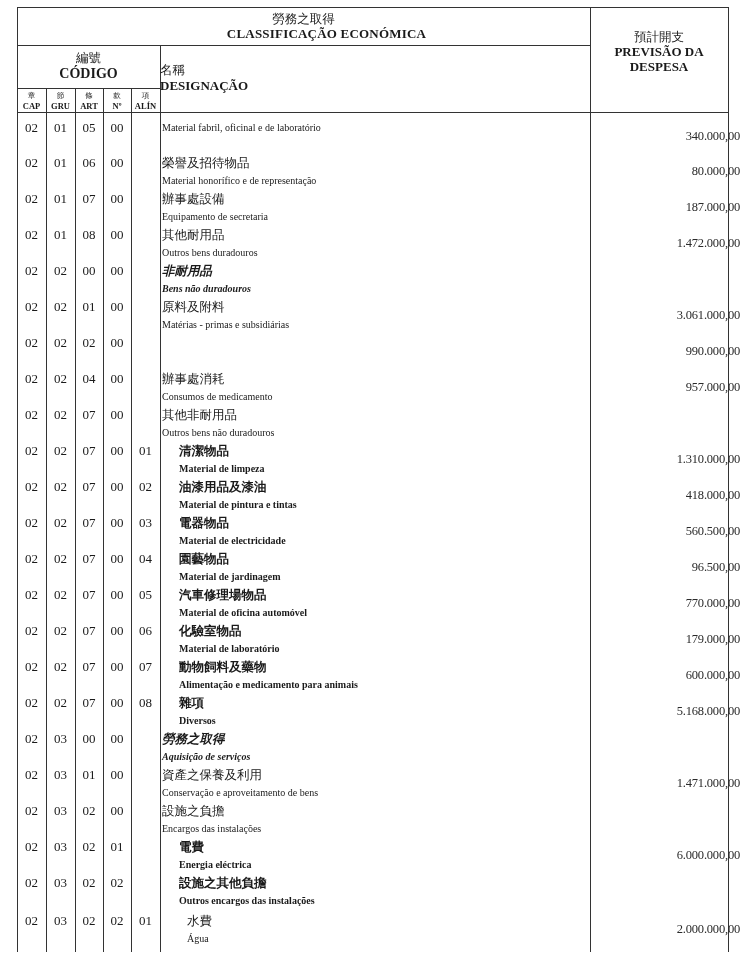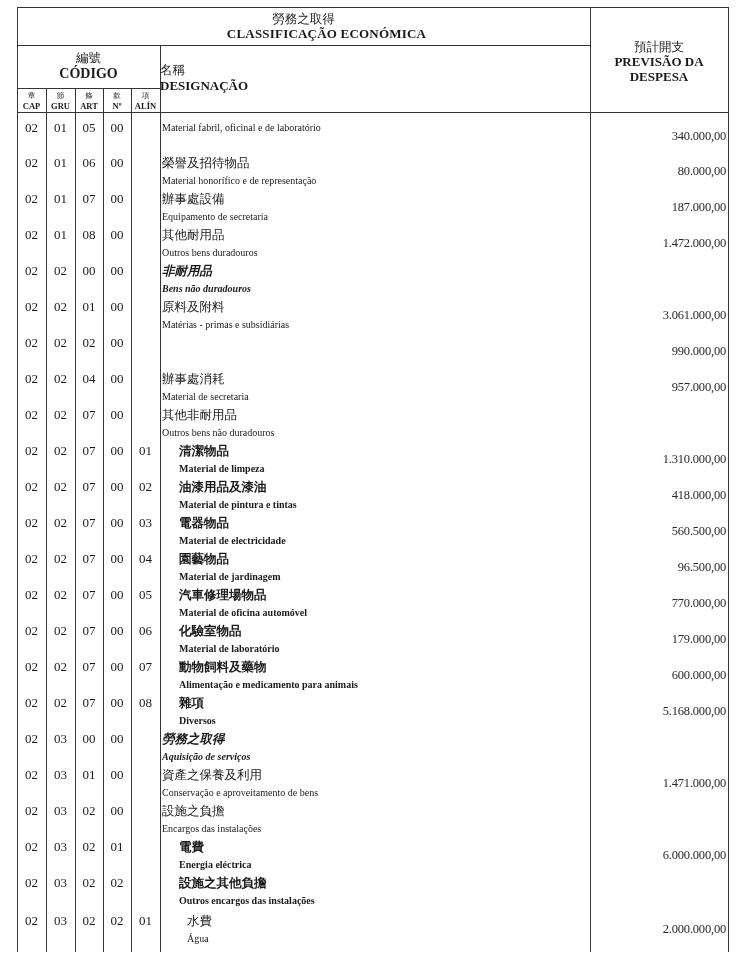--- a/index.html
+++ b/index.html
@@ -16,37 +16,37 @@
   .hdr-code { position: absolute; left: 0; top: 39px; width: 143px; height: 42px;
               text-align: center; line-height: 16px; padding-top: 4px; }
   .hdr-code .zh { font-family: "DejaVu Sans", sans-serif; font-size: 12.5px; }
   .hdr-code .pt { font-weight: bold; font-size: 14px; }
   .sub { position: absolute; top: 82px; height: 23px; text-align: center; font-size: 8px; line-height: 10px; padding-top: 2px; }
   .sub .zh { font-family: "DejaVu Sans", sans-serif; font-size: 7.5px; }
   .sub .pt { font-weight: bold; font-size: 8.5px; text-align: center; }
   .hdr-desig { position: absolute; left: 143px; top: 55px; width: 430px; text-align: left; line-height: 16px; }
   .hdr-desig .zh { font-family: "DejaVu Sans", sans-serif; font-size: 12.5px; }
   .hdr-desig .pt { font-weight: bold; font-size: 13px; }
-  .hdr-desp { position: absolute; left: 573px; top: 32px; width: 138px; text-align: center; line-height: 15px; }
+  .hdr-desp { position: absolute; left: 573px; top: 22px; width: 138px; text-align: center; line-height: 15px; }
   .hdr-desp .zh { font-family: "DejaVu Sans", sans-serif; font-size: 12.5px; }
   .hdr-desp .pt { font-weight: bold; font-size: 13px; }
 
   .row { position: absolute; left: 0; width: 711px; height: 36px; }
   .cell { position: absolute; top: 0; text-align: center; font-size: 13px; line-height: 17px; }
   .c0 { left: 0; width: 29px; } .c1 { left: 29px; width: 29px; } .c2 { left: 58px; width: 28px; }
   .c3 { left: 86px; width: 28px; } .c4 { left: 114px; width: 29px; }
   .desig { position: absolute; left: 145px; top: 0; width: 425px; line-height: 18px; }
   .desig .zh { display: block; font-family: "DejaVu Sans", sans-serif; font-size: 12.5px; height: 18px; }
   .desig .pt { display: block; font-size: 10px; height: 18px; }
   .desig.i1 { left: 162px; font-weight: bold; }
   .desig.i2 { left: 170px; }
   .desig.sec .zh { font-style: italic; font-weight: bold; }
   .desig.sec .pt { font-style: italic; font-weight: bold; }
   .amount { position: absolute; left: 573px; width: 136px; text-align: right; font-size: 12.5px;
-            top: 10px; letter-spacing: -0.2px; color: #2a2a2a; }
+            top: 10px; letter-spacing: -0.2px; color: #2a2a2a; padding-left: 14px; }
 </style>
 </head>
 <body>
 
 <div class="sheet">
 
   <div class="hline" style="left:0;top:0;width:711px;"></div>
   <div class="hline" style="left:0;top:38px;width:573px;"></div>
   <div class="hline" style="left:0;top:81px;width:143px;"></div>
   <div class="hline" style="left:0;top:105px;width:711px;"></div>
@@ -178,21 +178,21 @@
         <div class="amount">990.000,00</div>
       </div>
       <div class="row" style="top: 363px;">
         <div class="cell c0">02</div>
         <div class="cell c1">02</div>
         <div class="cell c2">04</div>
         <div class="cell c3">00</div>
         <div class="cell c4"></div>
         <div class="desig">
           <span class="zh">辦事處消耗</span>
-          <span class="pt">Material de secretaria</span>
+          <span class="pt">Consumos de medicamento</span>
         </div>
         <div class="amount">957.000,00</div>
       </div>
       <div class="row" style="top: 399px;">
         <div class="cell c0">02</div>
         <div class="cell c1">02</div>
         <div class="cell c2">07</div>
         <div class="cell c3">00</div>
         <div class="cell c4"></div>
         <div class="desig">

